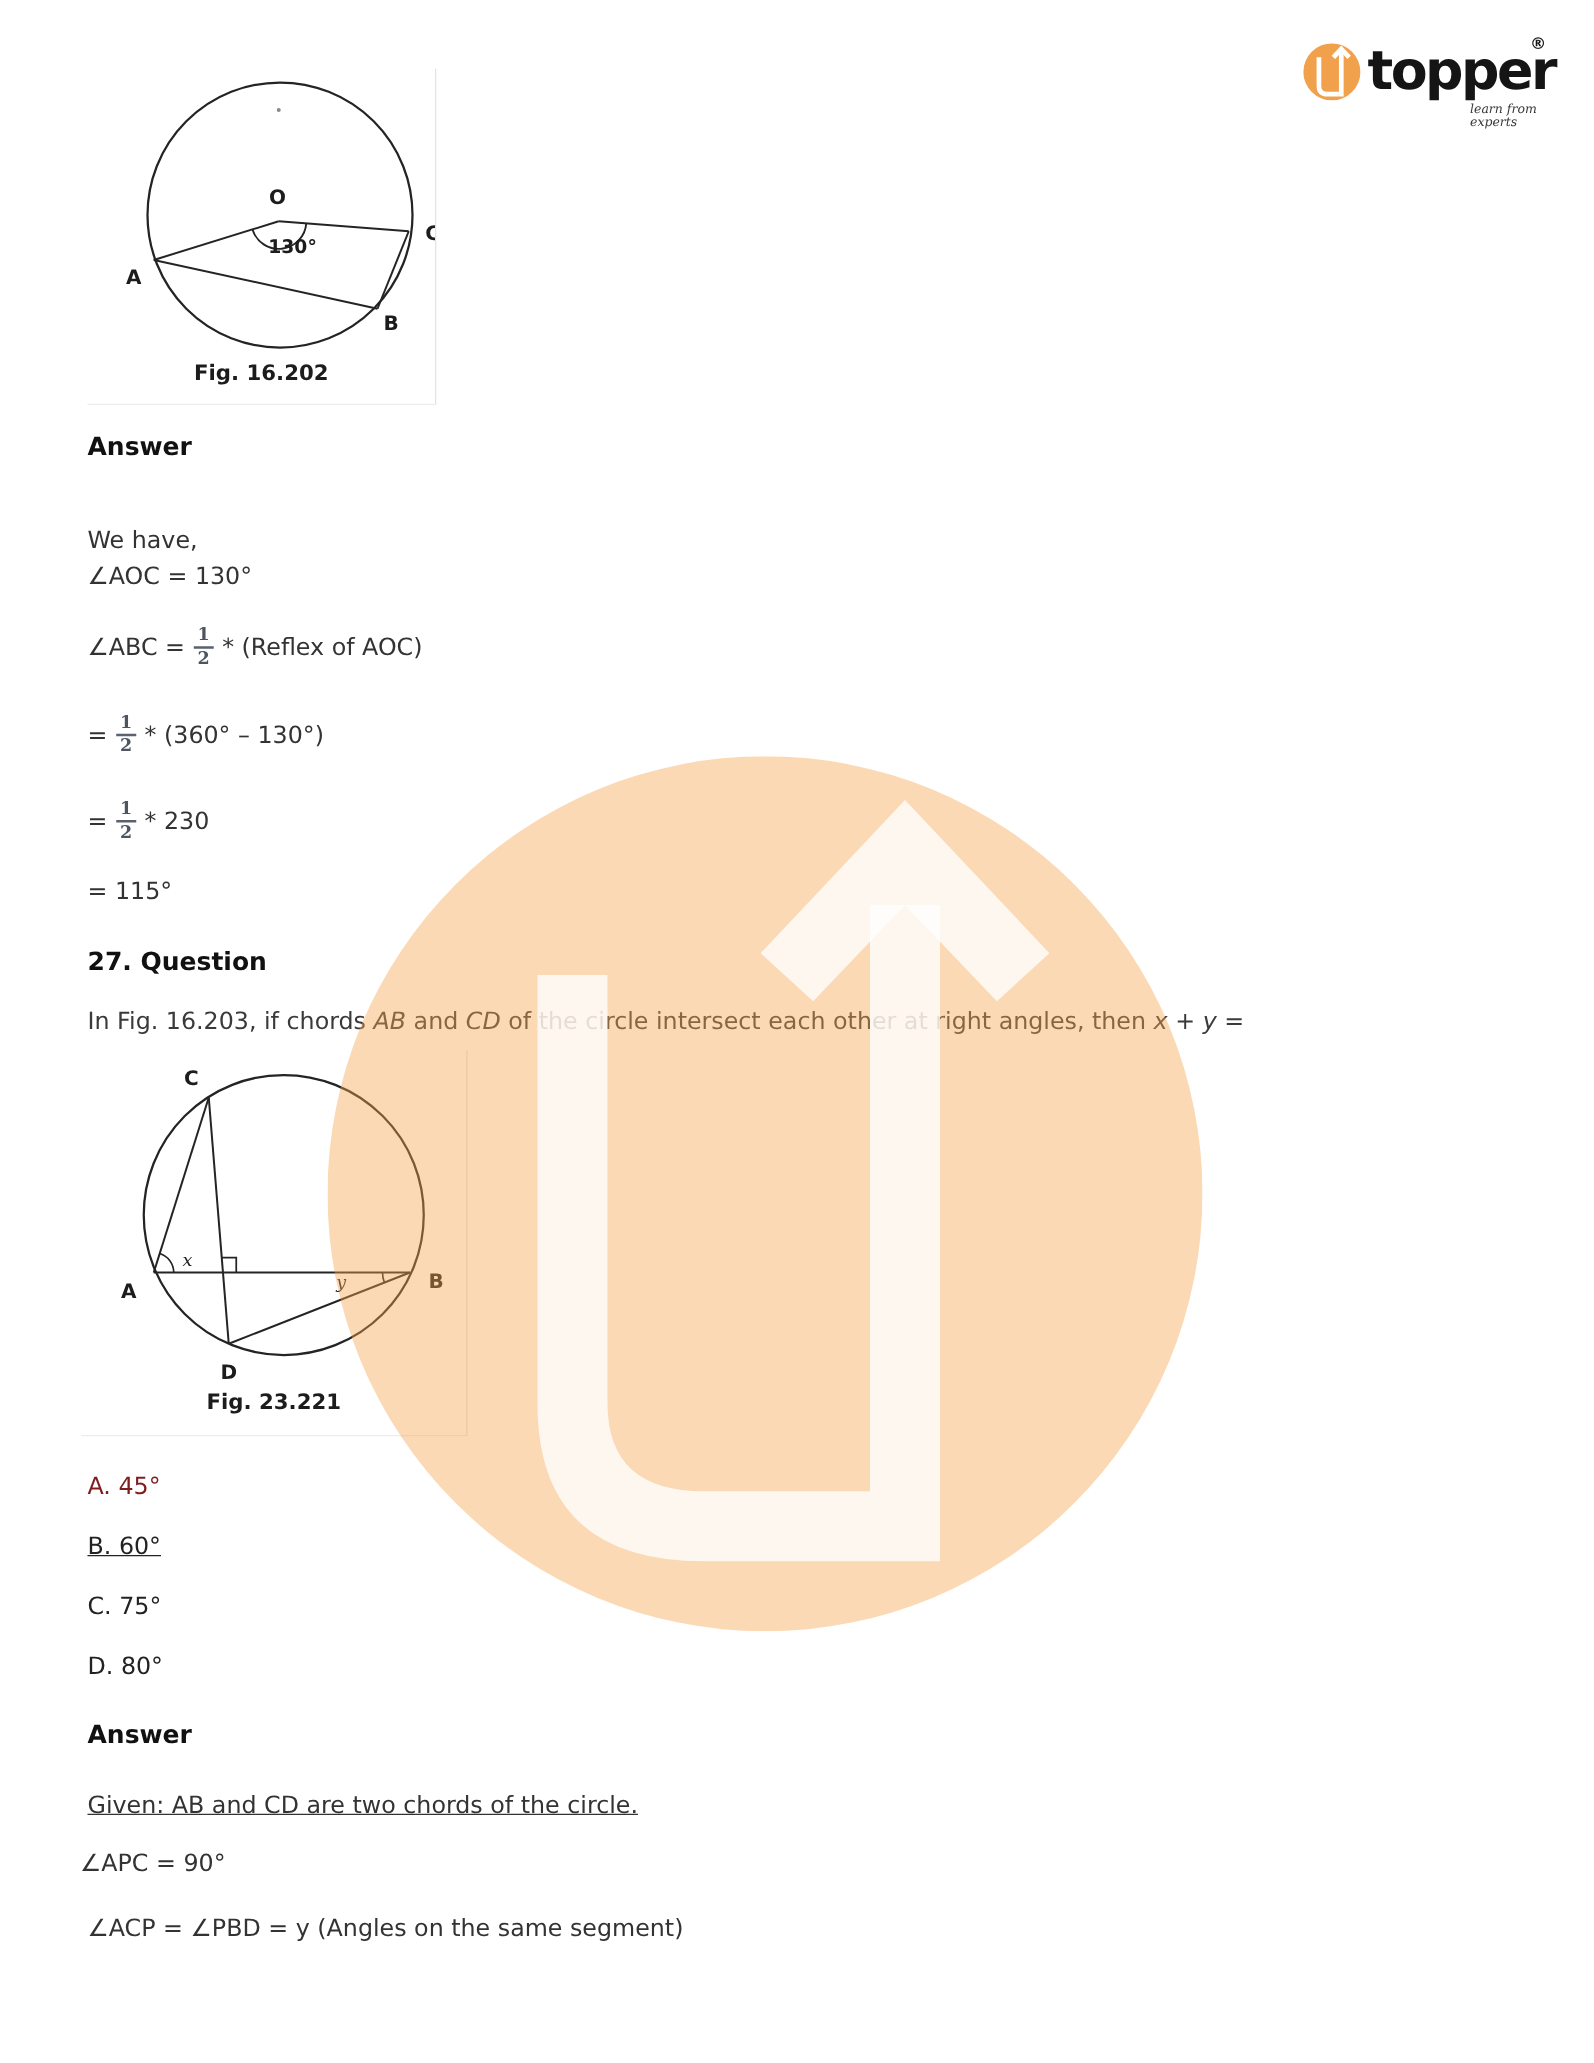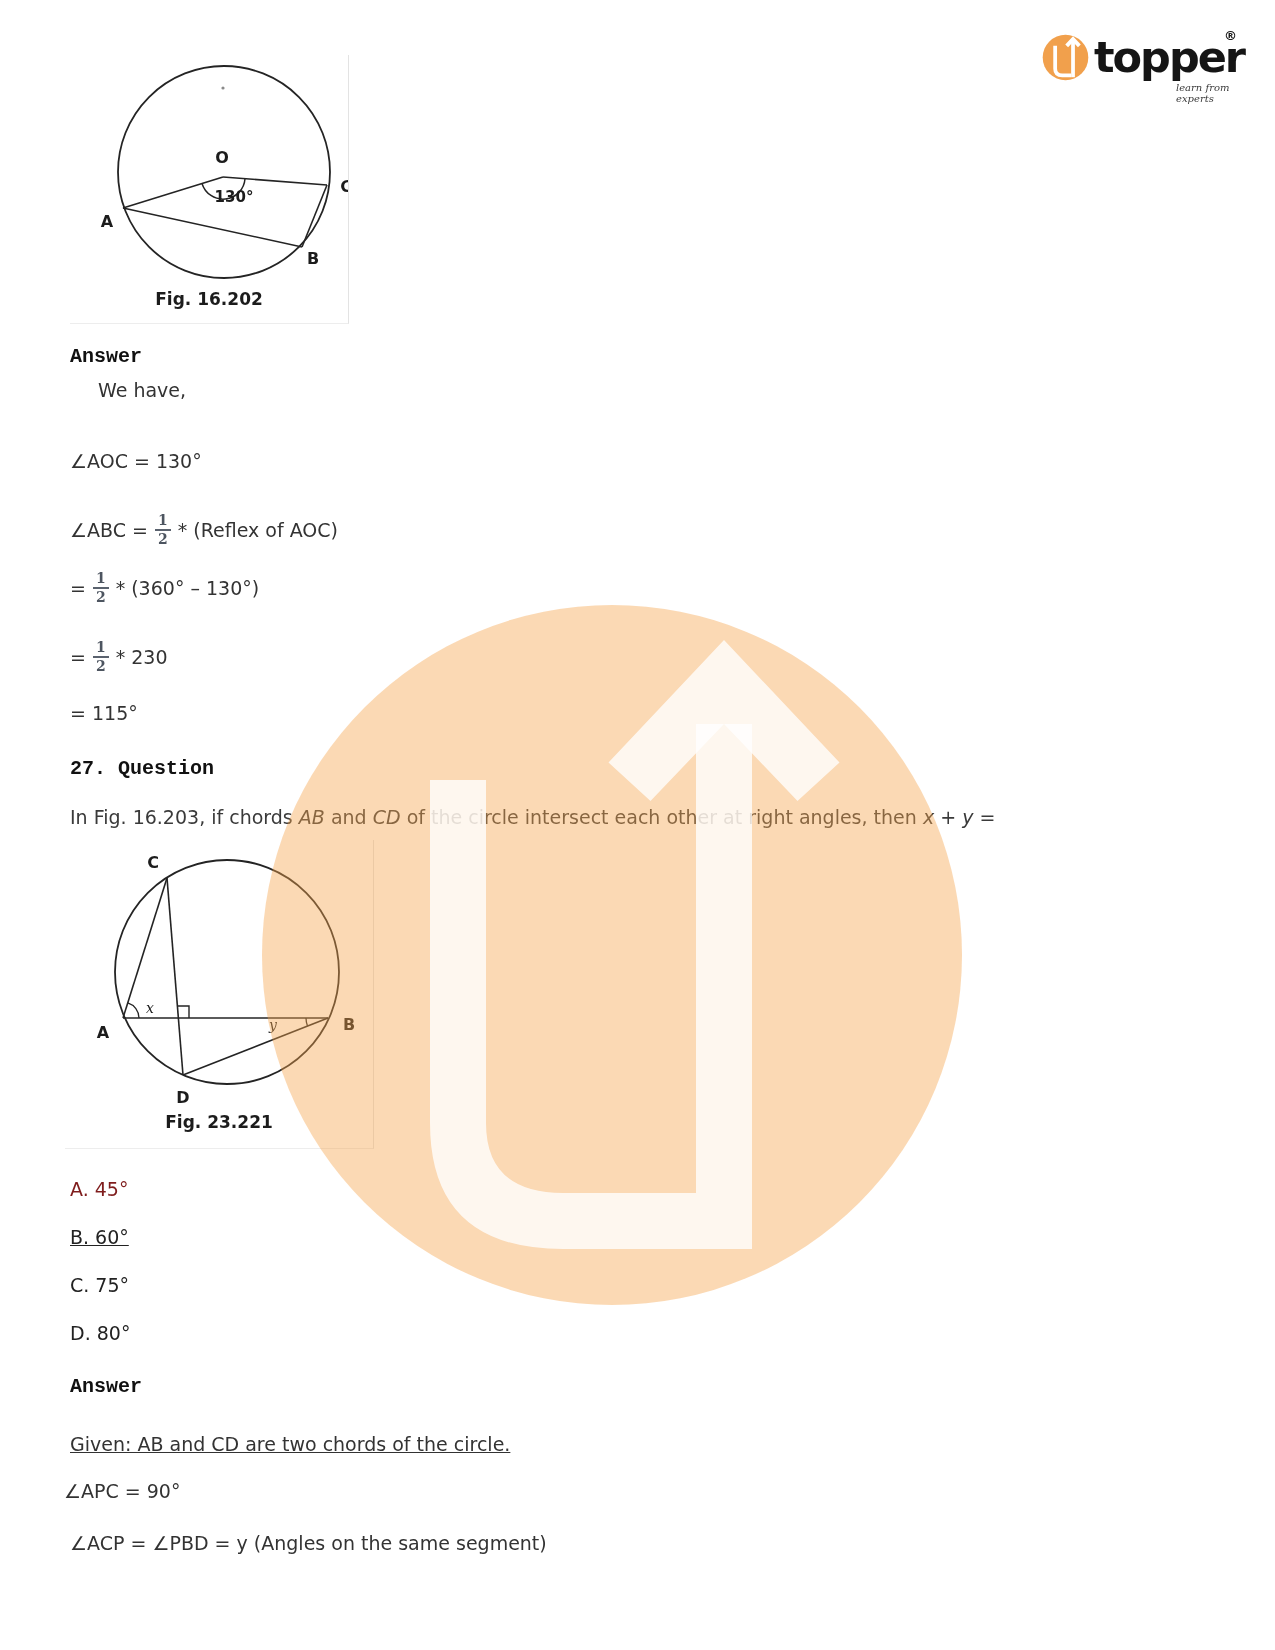--- a/index.html
+++ b/index.html
@@ -12,21 +12,21 @@
   .figbox{border-right:1px solid #e3e3e3;border-bottom:1px solid #ededed;background:transparent;}
   .figcaption{position:absolute;width:100%;text-align:center;font-weight:bold;font-size:17px;color:#1c1c1c;}
   svg text{font-family:"DejaVu Sans",sans-serif;}
   .figlabel{font-weight:bold;font-size:16px;fill:#1c1c1c;}
   .figvar{font-family:"DejaVu Serif",serif;font-style:italic;font-size:14px;fill:#222;}
   
   .brand{font-family:"DejaVu Sans",sans-serif;font-weight:800;font-size:43px;letter-spacing:-2px;color:#151515;line-height:1;}
   .brand-reg{font-size:13px;font-weight:bold;color:#151515;}
   .brand-tagline{font-family:"DejaVu Serif",serif;font-style:italic;font-size:10px;color:#3a3a3a;margin-left:48px;}
   
-  .h-bold{font-size:20px;font-weight:bold;color:#111;font-family:Liberation Mono, monospace;}
+  .h-bold{font-size:20px;font-weight:bold;color:#111;}
   .body-line{font-size:19px;color:#333;}
   .eq-row{display:flex;align-items:center;gap:7px;font-size:19px;color:#333;}
   .frac{display:inline-flex;flex-direction:column;align-items:center;line-height:1.05;
         font-family:"DejaVu Serif",serif;font-size:14px;color:#4d5560;font-weight:bold;}
   .frac .num{border-bottom:2px solid #5a626e;padding:0 3px 1px 3px;}
   .frac .den{padding-top:1px;}
   .ital{font-style:italic;}
   
   #watermark{pointer-events:none;z-index:10;}
   .content{z-index:1;}
@@ -63,24 +63,24 @@
         <path d="M48,50 L64,50 L64,148 Q64,168 86,168 L124,168 L124,184 L86,184 Q48,184 48,148 Z" fill="#ffffff"></path>
         <path d="M124,34 L140,34 L140,184 L124,184 Z" fill="#ffffff"></path>
         <path d="M132,10 L165,45 L153,56 L132,34 L111,56 L99,45 Z" fill="#ffffff"></path>
       </svg>
       <span class="abs brand" style="left:52px;top:8px;">topper</span>
       <span class="abs brand-reg" style="left:182px;top:0px;">®</span>
       <span class="abs brand-tagline" style="left:86px;top:54px;">learn from experts</span>
     </div>
 
     <div class="abs h-bold" style="left:70px;top:345px;">Answer</div>
-    <div class="abs body-line" style="left:70px;top:379px;margin-left:28px;">We have,</div>
+    <div class="abs body-line" style="left:70px;top:421px;">We have,</div>
     <div class="abs body-line" style="left:70px;top:450px;">∠AOC = 130°</div>
 
-    <div class="abs eq-row" style="left:70px;top:493px;height:50px;margin-top:12px;">
+    <div class="abs eq-row" style="left:70px;top:493px;height:50px;">
       <span>∠ABC =</span>
       <span class="frac">
         <span class="num">1</span>
         <span class="den">2</span>
       </span>
       <span>* (Reflex of AOC)</span>
     </div>
 
     <div class="abs eq-row" style="left:70px;top:563px;height:50px;">
       <span>=</span>

